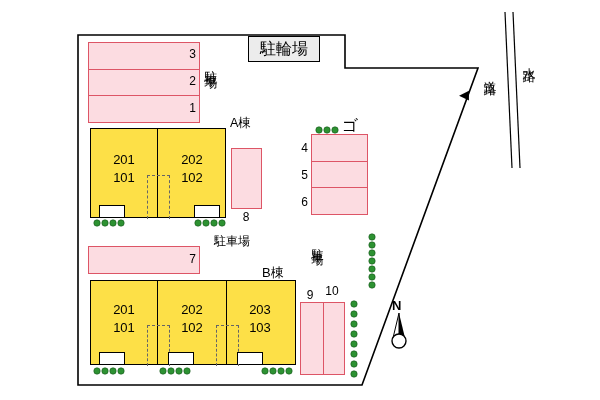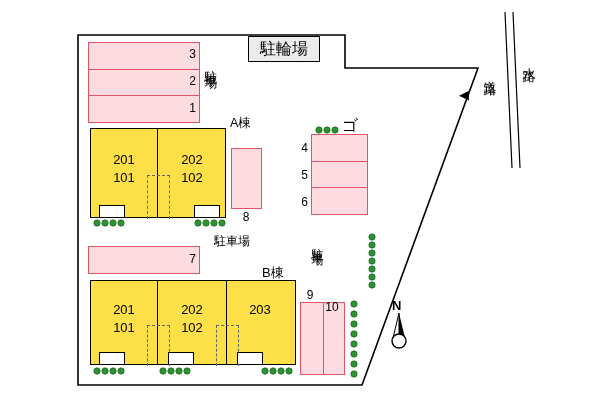--- a/index.html
+++ b/index.html
@@ -160,29 +160,30 @@
     <div class="unit-label" style="left:0;top:20px;width:66px">
       <span>201</span>
       <span>101</span>
     </div>
     <div class="unit-label" style="left:68px;top:20px;width:66px">
       <span>202</span>
       <span>102</span>
     </div>
     <div class="unit-label" style="left:137px;top:20px;width:64px">
       <span>203</span>
+      <span>103</span>
     </div>
   </div>
   <div class="lbl abs" style="left:262px;top:265px;font-size:13px">B棟</div>
 
   <div class="pink abs" style="left:300px;top:302px;width:45px;height:73px">
     <div class="sdiv-v" style="left:22px"></div>
   </div>
   <div class="num c abs" style="left:302px;top:288px;width:16px">9</div>
-  <div class="num c abs" style="left:321px;top:300px;width:22px">10</div>
+  <div class="num c abs" style="left:321px;top:284px;width:22px">10</div>
 
   <div class="north-n abs" style="left:392px;top:298px">N</div>
 
   <div class="lbl abs" style="left:459px;top:87px;font-size:13px">◀</div>
 
   <div class="lbl vtext abs" style="left:482px;top:70px;font-size:13px">道路</div>
 
   <div class="lbl vtext abs" style="left:521px;top:57px;font-size:13px">水路</div>
 
 </div>

